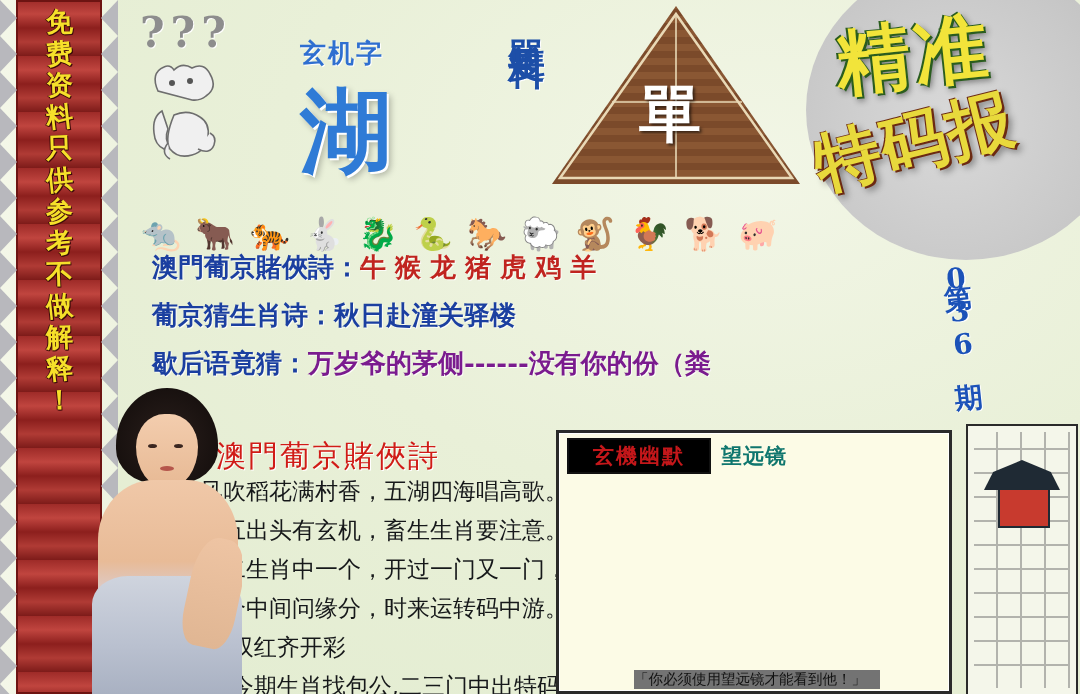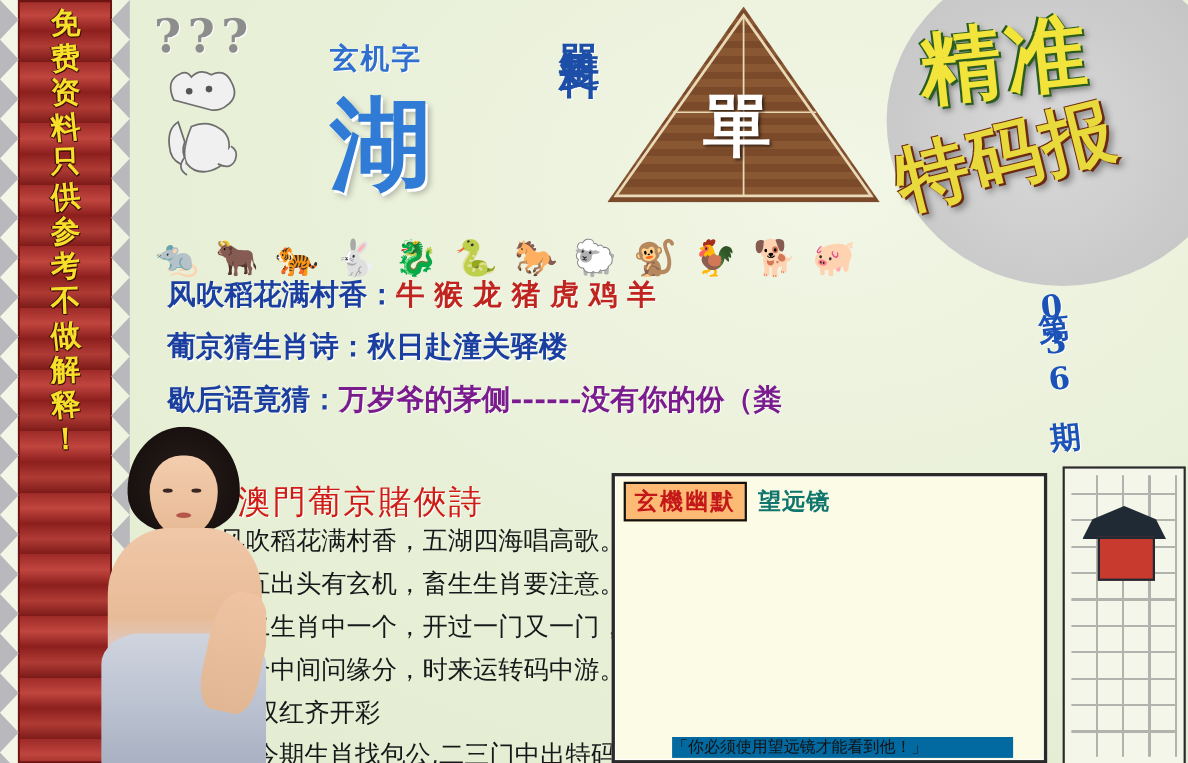--- a/index.html
+++ b/index.html
@@ -212,38 +212,38 @@
   .humour{
     position:absolute;left:556px;top:430px;width:390px;height:258px;
     background:#fcfbe6;border:3px solid #2a2a2a;
     box-shadow:0 0 0 1px #fff inset;
   }
   .humour-head{
     position:absolute;left:8px;top:6px;width:372px;height:34px;
     display:flex;align-items:center;gap:10px;
   }
   .humour-badge{
-    border:2px solid #111;background:#fdba74;padding:2px 8px;
+    border:2px solid #111;background:#000000;padding:2px 24px;
     font-family:"DejaVu Serif","Liberation Serif",serif;
     font-size:21px;font-weight:bold;color:#c4171a;letter-spacing:2px;
   }
   .humour-sub{
     font-family:"DejaVu Serif","Liberation Serif",serif;
     font-size:21px;font-weight:bold;color:#0f766e;letter-spacing:1px;
   }
   .humour-body{
     position:absolute;left:10px;top:46px;width:368px;height:200px;
     font-family:"DejaVu Serif","Liberation Serif",serif;
     font-size:14.5px;line-height:1.62;color:#111;text-align:justify;
   }
   .humour-last{
-    position:absolute;left:52px;bottom:2px;width:310px;
+    position:absolute;left:75px;bottom:2px;width:246px;
     font-family:"DejaVu Serif","Liberation Serif",serif;
     font-size:14.5px;color:#111;
-    background:#0369a1;
+    background:#737373;
   }
 
   
   .pavilion{
     position:absolute;left:966px;top:424px;width:108px;height:268px;
     background:#f4f6ea;border:2px solid #2a2a2a;
     overflow:hidden;
   }
   .pav-grid{
     position:absolute;left:6px;top:6px;right:6px;bottom:6px;
@@ -377,21 +377,21 @@
       <div class="zodiac">🐍</div>
       <div class="zodiac">🐎</div>
       <div class="zodiac">🐑</div>
       <div class="zodiac">🐒</div>
       <div class="zodiac">🐓</div>
       <div class="zodiac">🐕</div>
       <div class="zodiac">🐖</div>
     </div>
 
   <div class="lines" id="lines">
-      <div class="line"><span class="lbl">风吹稻花满村香：</span><span class="val">牛 猴 龙 猪 虎 鸡 羊</span></div>
+      <div class="line"><span class="lbl">澳門葡京賭俠詩：</span><span class="val">牛 猴 龙 猪 虎 鸡 羊</span></div>
       <div class="line"><span class="lbl">葡京猜生肖诗：</span><span class="val-b">秋日赴潼关驿楼</span></div>
       <div class="line"><span class="lbl">歇后语竟猜：</span><span class="val-p">万岁爷的茅侧------没有你的份（粪</span></div>
     </div>
 
   <div class="poem-title">澳門葡京賭俠詩</div>
   <div class="poem" id="poem">
       <div>风吹稻花满村香，五湖四海唱高歌。</div>
       <div>四五出头有玄机，畜生生肖要注意。</div>
       <div>十二生肖中一个，开过一门又一门，</div>
       <div>六合中间问缘分，时来运转码中游。</div>

